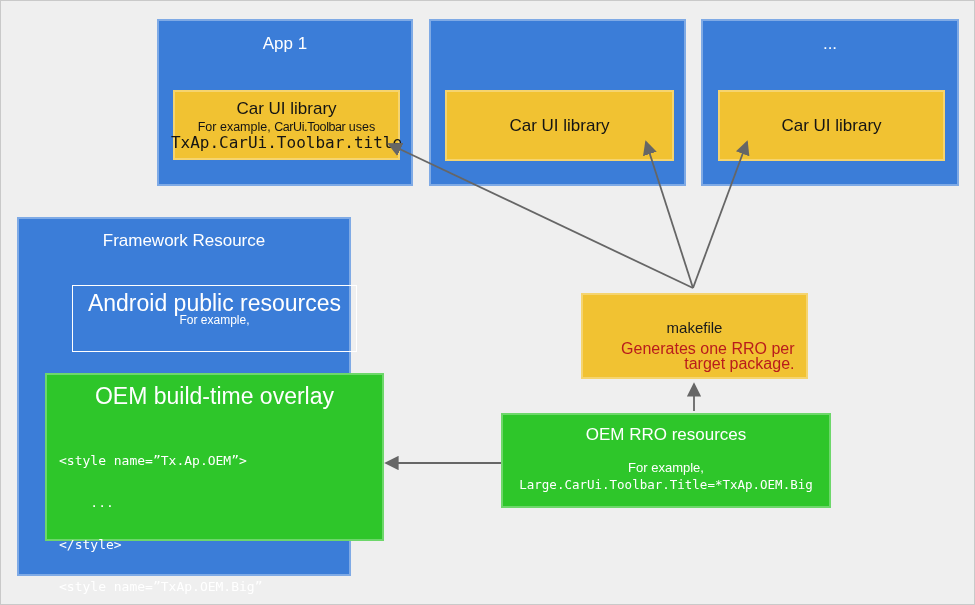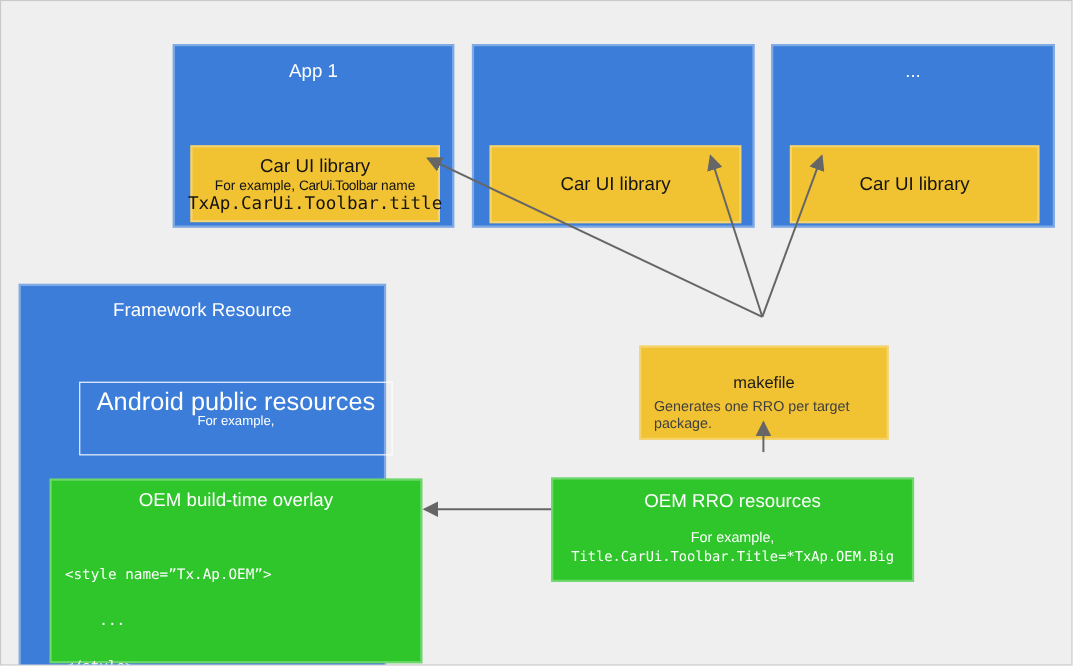--- a/index.html
+++ b/index.html
@@ -2,86 +2,86 @@
 <html style="--background: #efefef; --blue: #3b7dd8; --yellow: #f1c232; --green: #2ec62a; --arrow: #666666;"><head>
 <meta charset="utf-8">
 <style>
   html,body{margin:0;padding:0;background:#e8e8e8;}
   .stage{
     position:relative;width:975px;height:605px;box-sizing:border-box;
     background:var(--background,#efefef);
     border:1px solid #c9c9c9;overflow:hidden;
     font-family:"Liberation Sans",sans-serif;
   }
-  .box{position:absolute;box-sizing:border-box;margin-top:21px;}
+  .box{position:absolute;box-sizing:border-box;}
   .blue{background:var(--blue,#3b7dd8);border:2px solid rgba(255,255,255,.35);}
   .yellow{background:var(--yellow,#f1c232);border:2px solid rgba(255,255,255,.30);}
   .green{background:var(--green,#2ec62a);border:2px solid rgba(255,255,255,.30);}
 
   .app-title{color:#ffffff;font-size:17px;text-align:center;padding-top:13px;}
   .lib{display:flex;flex-direction:column;justify-content:center;align-items:center;
        text-align:center;color:#141414;}
   .lib-title{font-size:17px;line-height:20px;}
   .lib-title-big{font-size:17px;}
   .lib-sub{font-size:12.5px;line-height:16px;color:#141414;}
   .lib-sub .cond{letter-spacing:-0.4px;}
   .mono{font-family:"DejaVu Sans Mono",monospace;}
   .lib-code{font-size:16px;line-height:16px;color:#141414;}
 
   .fw-title{color:#ffffff;font-size:17px;text-align:center;padding-top:12px;}
   .apr{border:1px solid #ffffff;background:transparent;color:#ffffff;text-align:center;}
   .apr-title{font-size:23px;line-height:20px;padding-top:7px;}
   .apr-sub{font-size:12px;line-height:15px;}
   .apr-code{font-size:12px;line-height:16px;}
 
-  .overlay-title{color:#ffffff;font-size:17px;text-align:center;padding-top:8px;}
+  .overlay-title{color:#ffffff;font-size:23px;text-align:center;padding-top:8px;}
   .overlay-code{position:absolute;left:12px;top:51px;color:#ffffff;
        font-family:"DejaVu Sans Mono",monospace;font-size:13px;line-height:14px;
        white-space:pre;text-align:left;}
 
   .mk-title{color:#1a1a1a;font-size:15px;text-align:center;padding-top:22px;line-height:22px;}
-  .mk-sub{color:#404040;font-size:13px;line-height:15px;text-align:left;
+  .mk-sub{color:#b91c1c;font-size:16px;line-height:15px;text-align:right;
        width:200px;margin:2px auto 0;}
 
   .rro-title{color:#ffffff;font-size:17px;text-align:center;padding-top:10px;line-height:20px;}
   .rro-sub{color:#ffffff;font-size:13px;text-align:center;margin-top:15px;line-height:15px;}
   .rro-code{color:#ffffff;font-size:12.5px;text-align:center;margin-top:2px;line-height:15px;}
 
   .arrows{position:absolute;left:0;top:0;z-index:10;pointer-events:none;}
   .edge{stroke:var(--arrow,#666666);stroke-width:1.8;fill:none;
         marker-end:url(#arrowhead);}
 </style>
 </head>
 <body>
 
 <div class="stage">
 
   <div class="box blue" style="left:156px;top:18px;width:256px;height:167px">
     <div class="app-title">App 1</div>
     <div class="box yellow lib" style="left:14px;top:69px;width:227px;height:70px">
       <div class="lib-title">Car UI library</div>
-      <div class="lib-sub"><span>For example, </span><span class="cond">CarUi.Toolbar</span><span> name</span></div>
+      <div class="lib-sub"><span>For example, </span><span class="cond">CarUi.Toolbar</span><span> uses</span></div>
       <div class="lib-code mono">TxAp.CarUi.Toolbar.title</div>
     </div>
   </div>
 
   <div class="box blue" style="left:428px;top:18px;width:257px;height:167px">
     <div class="box yellow lib" style="left:14px;top:69px;width:229px;height:71px">
       <div class="lib-title-big">Car UI library</div>
     </div>
   </div>
 
   <div class="box blue" style="left:700px;top:18px;width:258px;height:167px">
     <div class="app-title">...</div>
     <div class="box yellow lib" style="left:15px;top:69px;width:227px;height:71px">
       <div class="lib-title-big">Car UI library</div>
     </div>
   </div>
 
-  <div class="box blue" style="left:16px;top:236px;width:334px;height:359px">
+  <div class="box blue" style="left:16px;top:216px;width:334px;height:359px">
     <div class="fw-title">Framework Resource</div>
 
     <div class="box apr" style="left:53px;top:66px;width:285px;height:67px">
       <div class="apr-title">Android public resources</div>
       <div class="apr-sub">For example,</div>
     </div>
 
     <div class="box green" style="left:26px;top:154px;width:339px;height:168px">
       <div class="overlay-title">OEM build-time overlay</div>
       <div class="overlay-code">
@@ -97,21 +97,21 @@
   </div>
 
   <div class="box yellow" style="left:580px;top:292px;width:227px;height:86px">
     <div class="mk-title">makefile</div>
     <div class="mk-sub">Generates one RRO per target package.</div>
   </div>
 
   <div class="box green" style="left:500px;top:412px;width:330px;height:95px">
     <div class="rro-title">OEM RRO resources</div>
     <div class="rro-sub">For example,</div>
-    <div class="rro-code mono">Title.CarUi.Toolbar.Title=*TxAp.OEM.Big</div>
+    <div class="rro-code mono">Large.CarUi.Toolbar.Title=*TxAp.OEM.Big</div>
   </div>
 
   <svg class="arrows" width="975" height="605" viewBox="0 0 975 605">
     <defs>
       <marker id="arrowhead" markerWidth="9" markerHeight="8" refX="7" refY="4" orient="auto">
         <path d="M0,0 L8,4 L0,8 Z" fill="#666666"></path>
       </marker>
     </defs>
     <line class="edge" x1="692" y1="287" x2="388" y2="143"></line>
     <line class="edge" x1="692" y1="287" x2="645" y2="141"></line>

